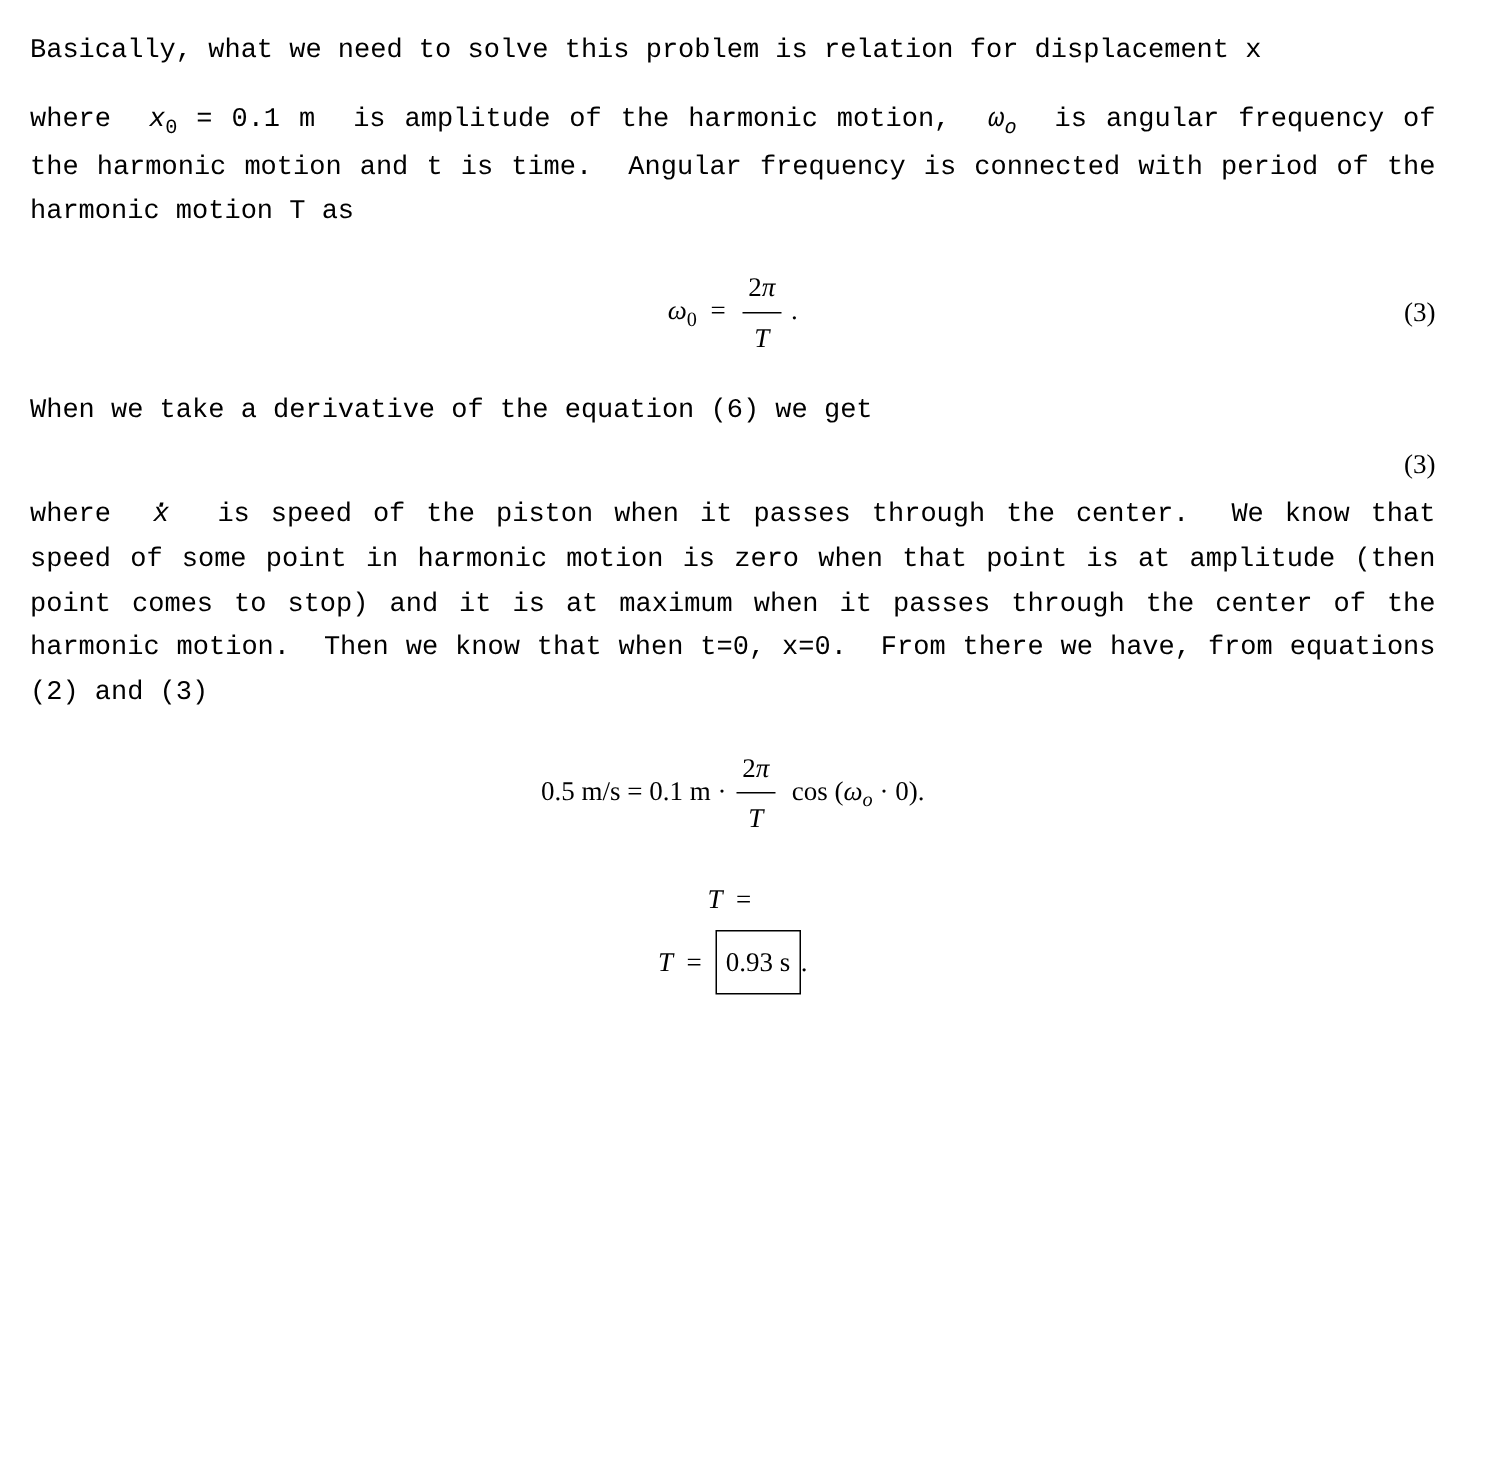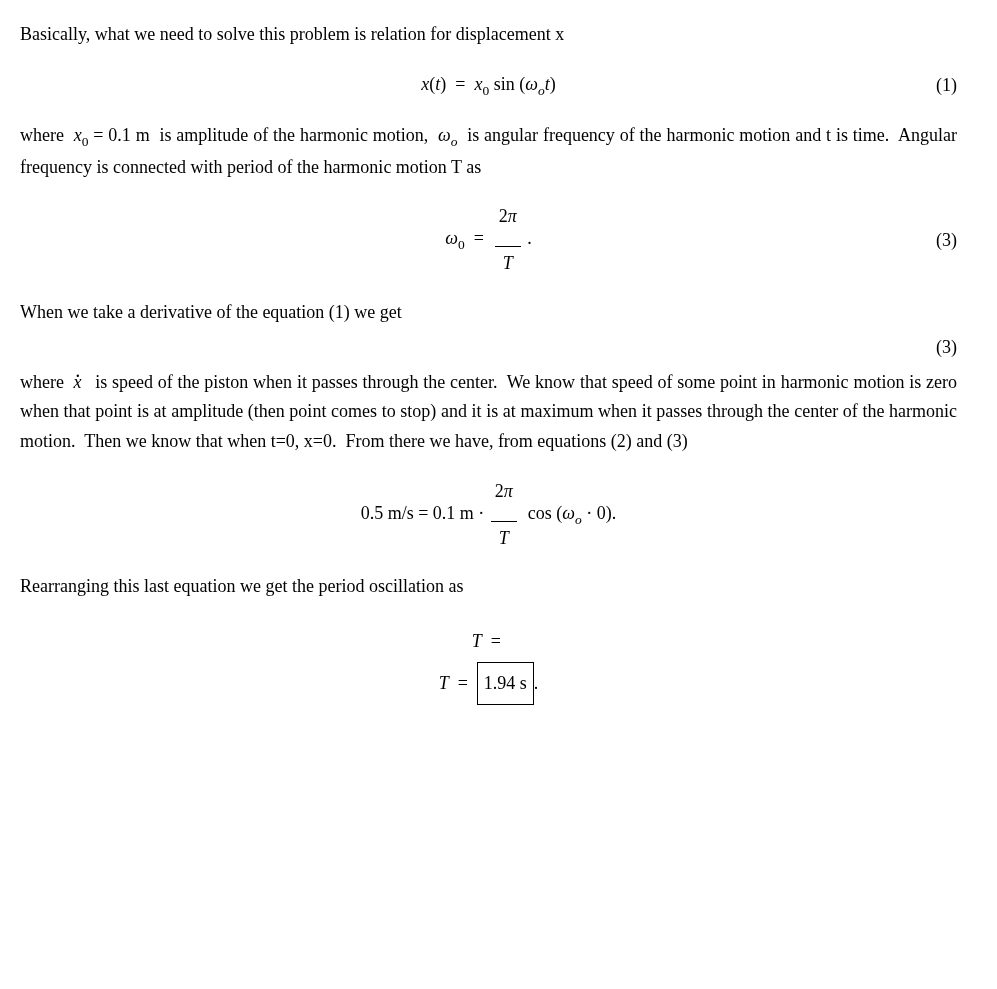--- a/index.html
+++ b/index.html
@@ -21,20 +21,21 @@
 
     .content {
       max-width: 950px;
       margin: 0 auto;
     }
 
     .paragraph {
       text-align: justify;
       margin-bottom: 16px;
       line-height: 1.65;
+      font-family: Liberation Mono, monospace;
     }
 
     .equation-block {
       display: flex;
       align-items: center;
       justify-content: center;
       margin: 20px 0;
       position: relative;
     }
 
@@ -50,21 +51,21 @@
     .fraction {
       display: inline-flex;
       flex-direction: column;
       align-items: center;
       vertical-align: middle;
       margin: 0 2px;
     }
 
     .fraction .numerator {
       border-bottom: 1.5px solid #000;
-      padding: 0 4px 15px 4px;
+      padding: 0 4px 2px 4px;
       text-align: left;
     }
 
     .fraction .denominator {
       padding: 2px 4px 0 4px;
       text-align: center;
     }
 
     .math-italic {
       font-style: italic;
@@ -97,29 +98,20 @@
   </style>
 </head>
 <body>
 
 <div class="content">
 
   <p class="paragraph">
     <span>Basically, what we need to solve this problem is relation for displacement x</span>
   </p>
 
-  <div class="equation-block">
-    <div class="equation-content">
-      <span class="math-italic">x</span>(<span class="math-italic">t</span>)
-      &nbsp;=&nbsp;
-      <span class="math-italic">x</span><sub>0</sub>
-      sin&nbsp;(<span class="math-italic">ω<sub>o</sub>t</span>)
-    </div>
-    <span class="equation-number">(1)</span>
-  </div>
 
   <p class="paragraph">
     where &nbsp;<span class="math-italic">x</span><sub>0</sub>&nbsp;=&nbsp;0.1&nbsp;m&nbsp; is amplitude of the harmonic motion,
     &nbsp;<span class="math-italic">ω<sub>o</sub></span>&nbsp; is angular frequency of the harmonic motion and t is time.&nbsp;
     Angular frequency is connected with period of the harmonic motion T as
   </p>
 
   <div class="equation-block">
     <div class="equation-content">
       <span class="math-italic">ω</span><sub>0</sub>
@@ -127,21 +119,21 @@
       <span class="fraction">
         <span class="numerator">2<span class="math-italic">π</span></span>
         <span class="denominator"><span class="math-italic">T</span></span>
       </span>
       .
     </div>
     <span class="equation-number">(3)</span>
   </div>
 
   <p class="paragraph">
-    <span>When we take a derivative of the equation (1) we get</span>
+    <span>When we take a derivative of the equation (6) we get</span>
   </p>
 
   <div class="equation-block">
     <span class="equation-number">(3)</span>
   </div>
 
   <p class="paragraph">
     where&nbsp; <span class="dot-above math-italic" style="margin-right:4px;">x</span>&nbsp; is speed of the piston when it passes through the center.&nbsp;
     We know that speed of some point in harmonic motion is zero when that point is at amplitude (then point comes to stop) and it is at maximum when it passes through the center of the harmonic motion.&nbsp;
     Then we know that when t=0, x=0.&nbsp; From there we have, from equations (2) and (3)
@@ -151,33 +143,30 @@
     <div class="equation-content">
       0.5&nbsp;m/s&nbsp;=&nbsp;0.1&nbsp;m&nbsp;·
       <span class="fraction">
         <span class="numerator">2<span class="math-italic">π</span></span>
         <span class="denominator"><span class="math-italic">T</span></span>
       </span>
       &nbsp;cos&nbsp;(<span class="math-italic">ω<sub>o</sub></span>&nbsp;·&nbsp;0).
     </div>
   </div>
 
-  <p class="paragraph">
-    <span>Rearranging this last equation we get the period oscillation as</span>
-  </p>
 
   <div class="equation-block">
     <div class="equation-content" style="line-height: 2.2;">
       <div>
         <span class="math-italic">T</span>
         &nbsp;=&nbsp;
       </div>
       <div>
         <span class="math-italic">T</span>
         &nbsp;=&nbsp;
         <span class="boxed">
-          <span>1.94 s</span>
+          <span>0.93 s</span>
         </span>.
       </div>
     </div>
   </div>
 
 </div>
 
 </body></html>

